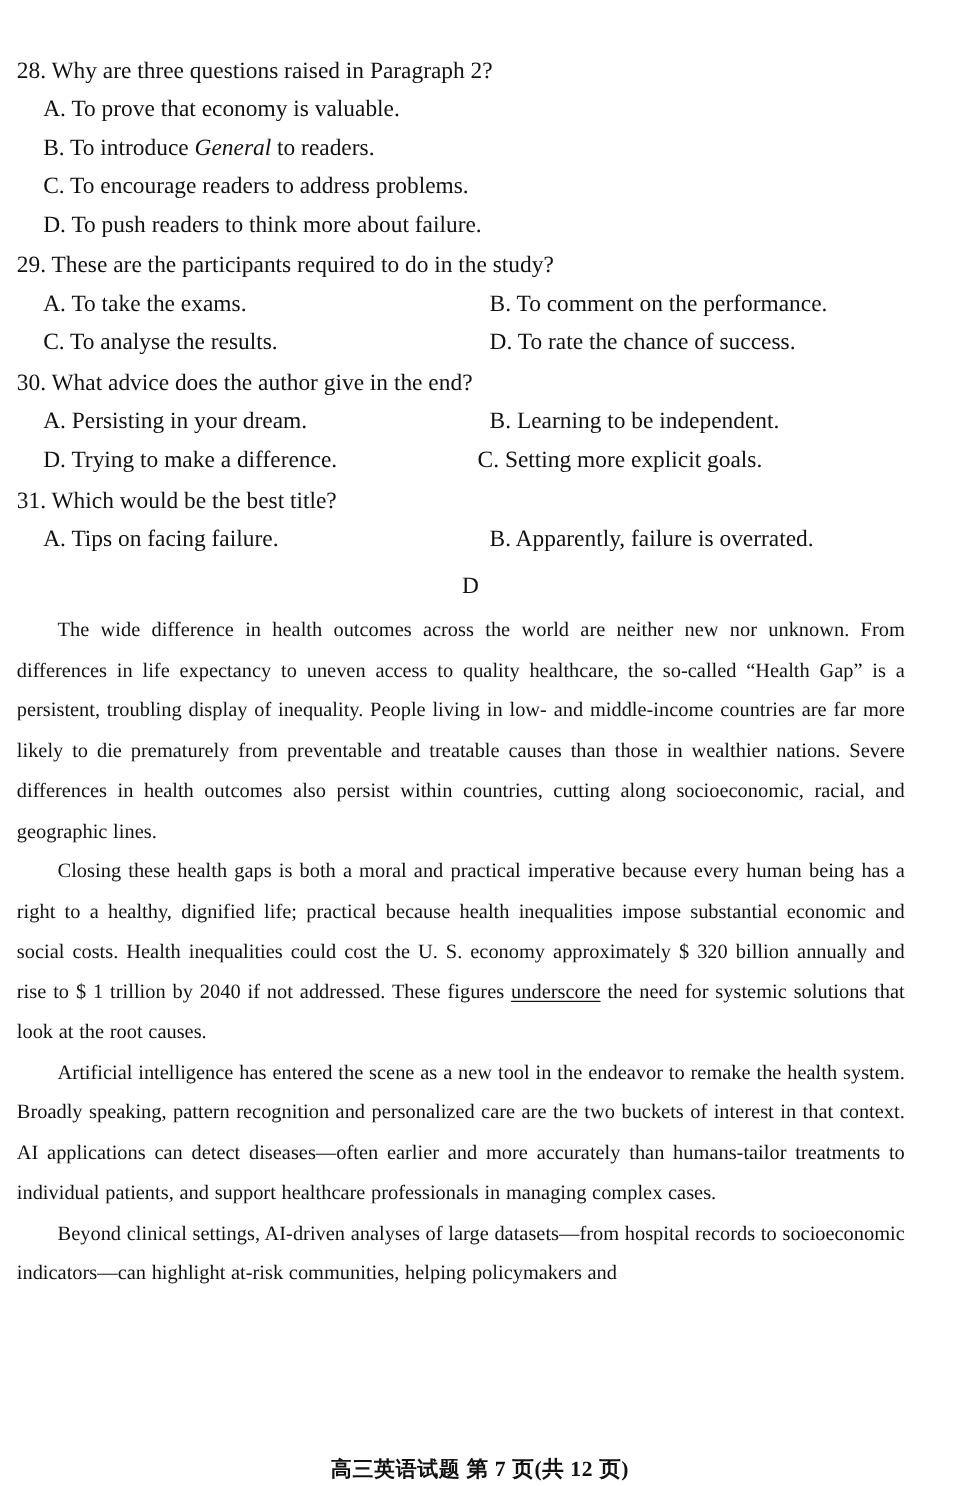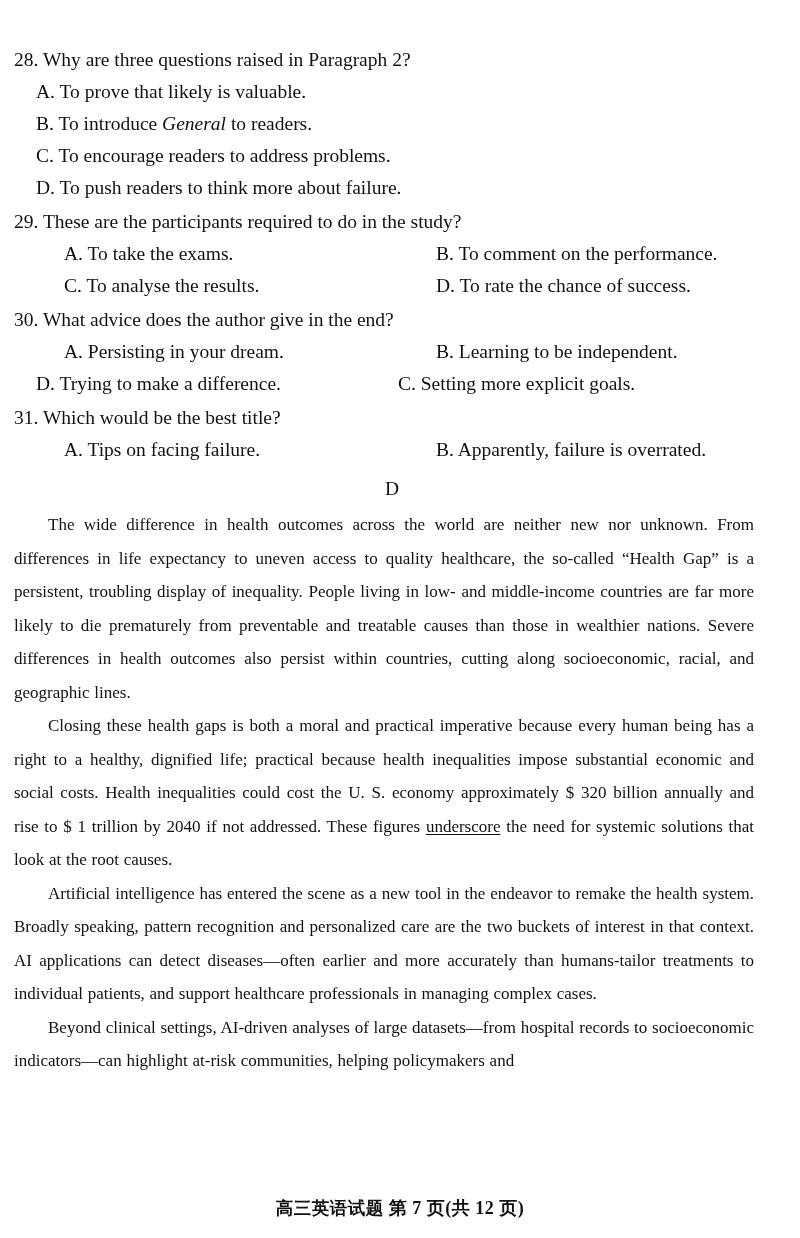--- a/index.html
+++ b/index.html
@@ -46,21 +46,20 @@
   }
   .opt-row.single {
     display: block;
   }
   .opt {
     white-space: nowrap;
   }
   .opt.col-a {
     width: 372px;
     flex: 0 0 372px;
-    margin-left: 28px;
   }
   .opt.col-b {
     flex: 1 1 auto;
   }
   .ital {
     font-style: italic;
   }
 
   
   .section-letter {
@@ -92,21 +91,21 @@
   u.underscore {
     text-decoration: underline;
     text-underline-offset: 2px;
   }
 
   
   .footer {
     position: absolute;
     left: 0;
     right: 0;
-    bottom: 18px;
+    bottom: 2px;
     text-align: center;
     font-size: 18.5px;
     letter-spacing: 0.5px;
   }
   .footer .cn {
     font-family: "DejaVu Sans", sans-serif;
     font-weight: bold;
     font-size: 17.5px;
   }
   .footer .num {
@@ -120,21 +119,21 @@
 
 <div class="page">
   <div class="content">
 
     <div class="question">
       <div class="q-stem">
         <span>28.</span>
         <span>Why are three questions raised in Paragraph 2?</span>
       </div>
       <div class="opt-row single">
-        <span class="opt">A. To prove that likely is valuable.</span>
+        <span class="opt">A. To prove that economy is valuable.</span>
       </div>
       <div class="opt-row single">
         <span class="opt"><span>B. To introduce </span><span class="ital">General</span><span> to readers.</span></span>
       </div>
       <div class="opt-row single">
         <span class="opt">C. To encourage readers to address problems.</span>
       </div>
       <div class="opt-row single">
         <span class="opt">D. To push readers to think more about failure.</span>
       </div>

